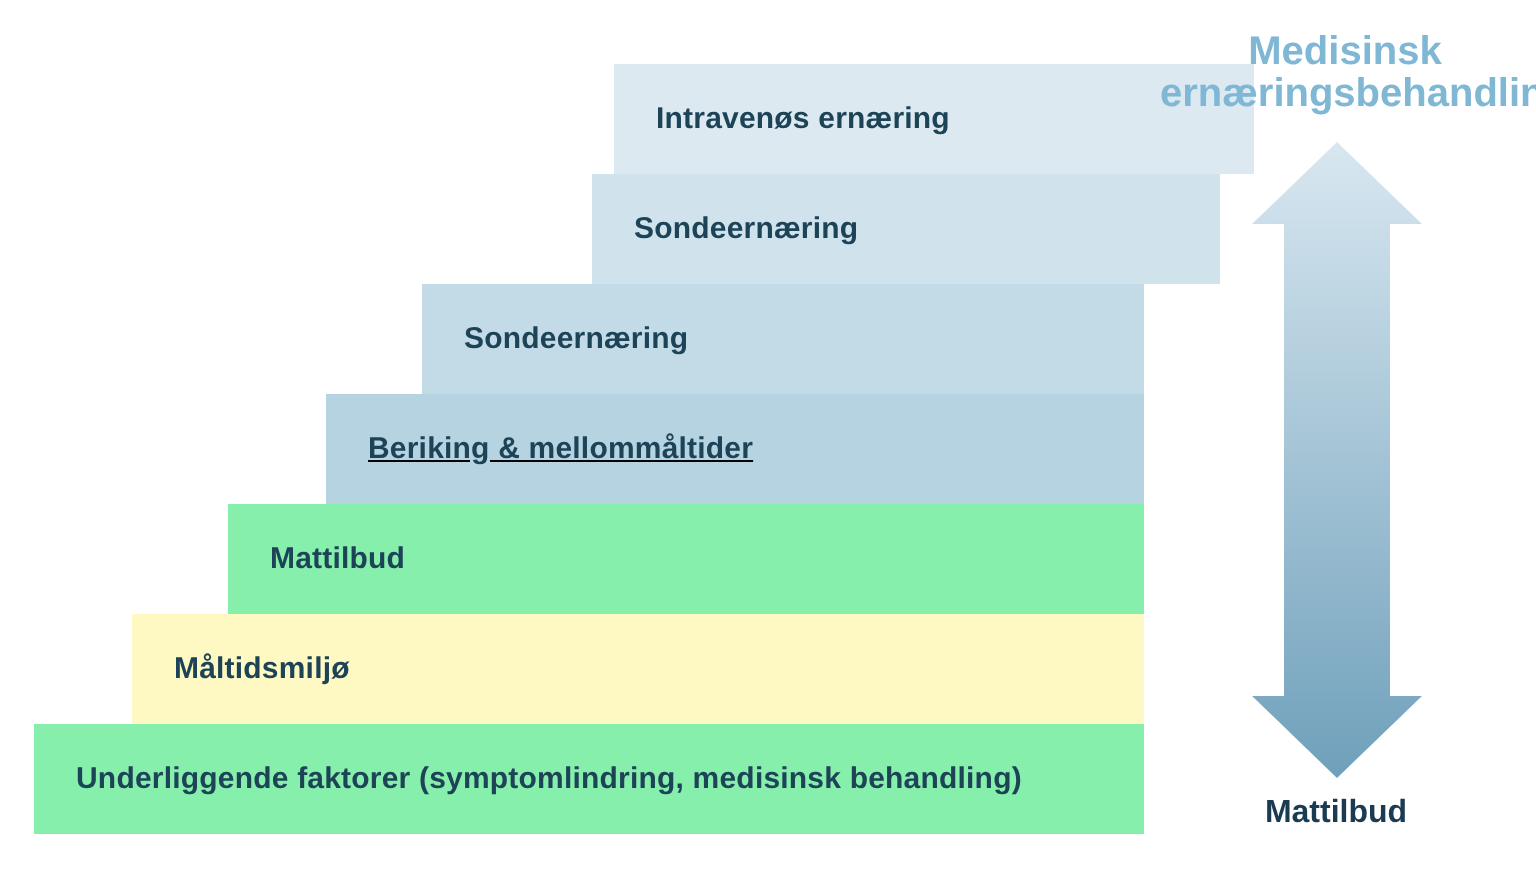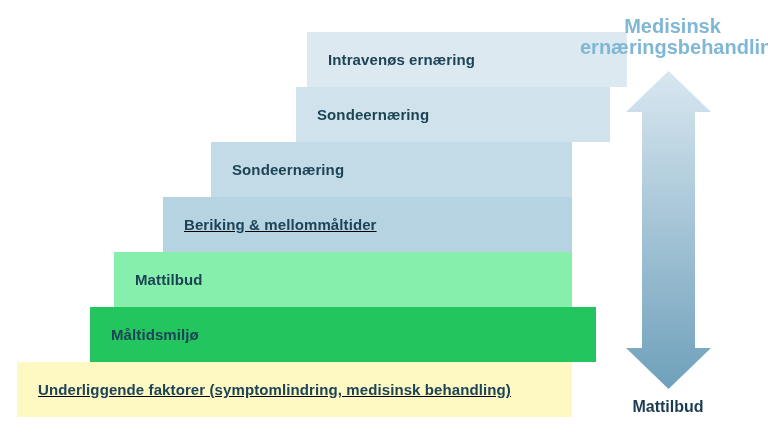--- a/index.html
+++ b/index.html
@@ -83,24 +83,24 @@
     </div>
     <div class="step step-3" style="background-color: rgb(195, 219, 231);">
       <span class="step-label">Sondeernæring</span>
     </div>
     <div class="step step-4" style="background-color: rgb(182, 211, 225); text-decoration: underline;">
       <span class="step-label">Beriking &amp; mellommåltider</span>
     </div>
     <div class="step step-5" style="background-color: #86efac;">
       <span class="step-label">Mattilbud</span>
     </div>
-    <div class="step step-6" style="background-color: #22c55e; margin-left: 24px;">
+    <div class="step step-6" style="background-color: #fef9c3;">
       <span class="step-label">Måltidsmiljø</span>
     </div>
-    <div class="step step-7" style="background-color: #fef9c3; text-decoration: underline;">
+    <div class="step step-7" style="background-color: #86efac;">
       <span class="step-label">Underliggende faktorer (symptomlindring, medisinsk behandling)</span>
     </div>
   </div>
 
   <div>
     <div class="axis-top-label" style="color: rgb(127, 183, 213);">Medisinsk ernæringsbehandling</div>
 
     <svg class="arrow-svg" viewBox="0 0 85 318" xmlns="http://www.w3.org/2000/svg" aria-hidden="true">
       <defs>
         <linearGradient id="arrow-grad" x1="0" y1="0" x2="0" y2="1">

